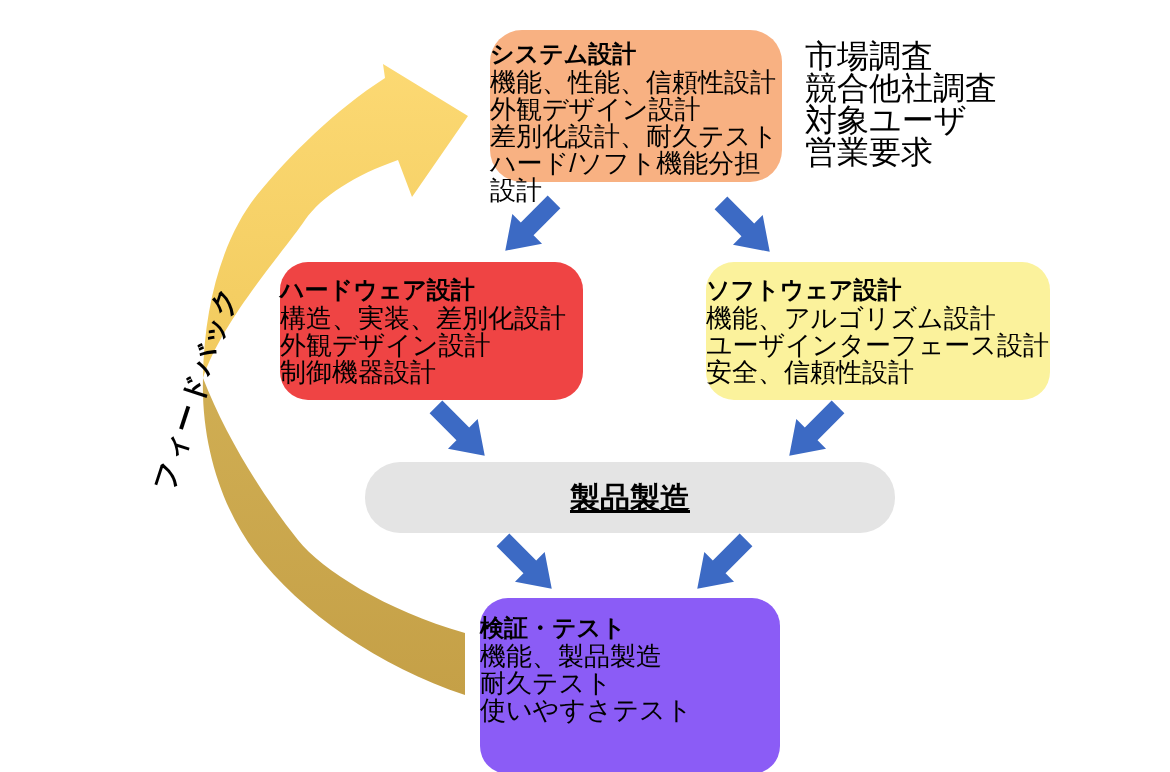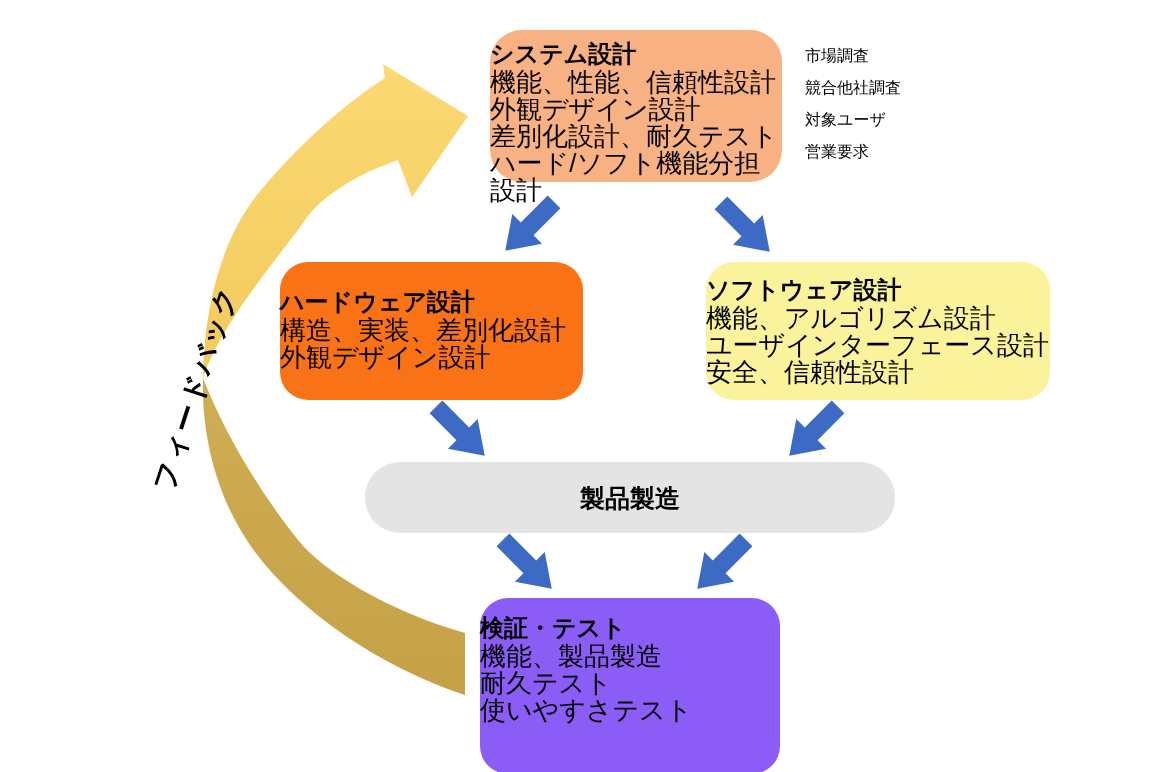--- a/index.html
+++ b/index.html
@@ -20,32 +20,32 @@
     font-size:24px;
     font-weight:bold;
     line-height:30px;
     padding-top:9px;
   }
   .box .item{
     font-size:26px;
     line-height:27px;
   }
   #system-box{left:490px;top:30px;width:292px;height:152px;background:#F8B182;border-radius:32px;}
-  #hardware-box{left:280px;top:262px;width:303px;height:138px;background:#f97316;border-radius:28px;padding-top:16px;}
+  #hardware-box{left:280px;top:262px;width:303px;height:138px;background:#ef4444;border-radius:28px;padding-top:4px;}
   #software-box{left:706px;top:262px;width:344px;height:138px;background:#FBF29C;border-radius:28px;padding-top:4px;}
   #testing-box{left:480px;top:598px;width:300px;height:176px;background:#8b5cf6;border-radius:28px;padding-top:6px;}
   #manufacturing-bar{
     left:365px;top:462px;width:530px;height:71px;
     background:#E4E4E4;border-radius:35px;
     display:flex;align-items:center;justify-content:center;
   }
-  #manufacturing-bar .title{padding-top:0;font-size:25px;}
+  #manufacturing-bar .title{padding-top:0;font-size:30px;text-decoration:underline;}
   #requirements-list{
     position:absolute;left:805px;top:40px;
-    font-size:16px;line-height:32px;
+    font-size:32px;line-height:32px;
     text-align:left;
   }
   #feedback-label{
     position:absolute;left:196px;top:388px;
     transform:translate(-50%,-50%) rotate(-72deg);
     font-size:28px;font-weight:bold;letter-spacing:2px;
     white-space:nowrap;
   }
 </style>
 </head>
@@ -108,20 +108,21 @@
     <div>市場調査</div>
     <div>競合他社調査</div>
     <div>対象ユーザ</div>
     <div>営業要求</div>
   </div>
 
   <div class="box" id="hardware-box">
     <div class="title">ハードウェア設計</div>
     <div class="item">構造、実装、差別化設計</div>
     <div class="item">外観デザイン設計</div>
+    <div class="item">制御機器設計</div>
   </div>
 
   <div class="box" id="software-box">
     <div class="title">ソフトウェア設計</div>
     <div class="item">機能、アルゴリズム設計</div>
     <div class="item">ユーザインターフェース設計</div>
     <div class="item">安全、信頼性設計</div>
   </div>
 
   <div class="box" id="manufacturing-bar">

